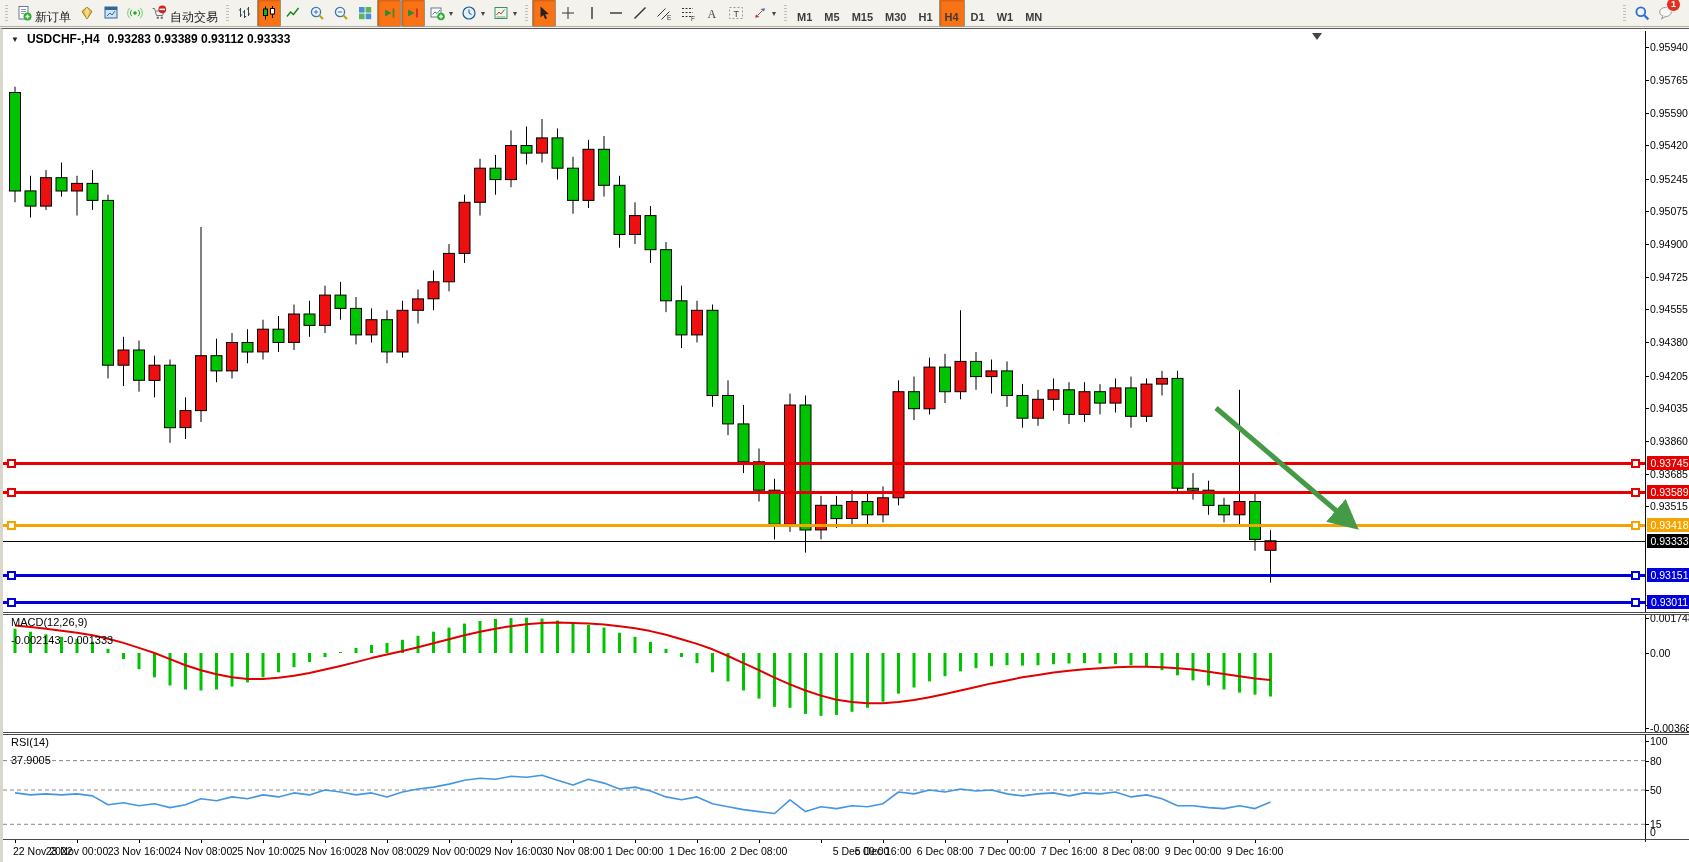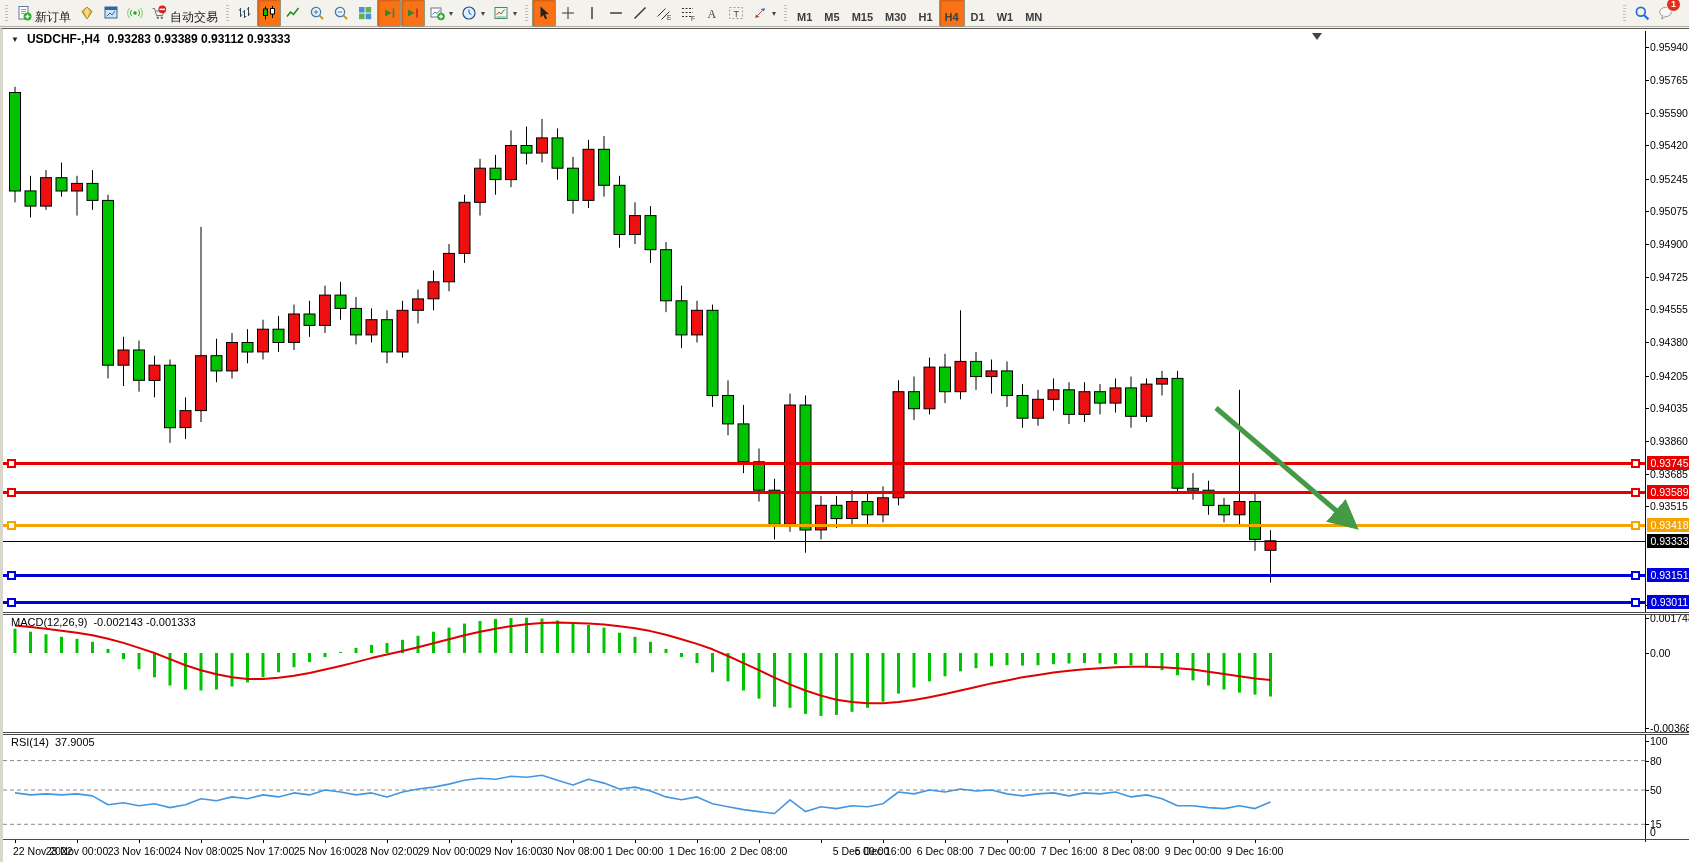--- a/index.html
+++ b/index.html
@@ -54,21 +54,21 @@
     font-size:10.5px;color:#000;white-space:nowrap;
   }
   .axis-dash{position:absolute;left:1642px;width:4px;height:1px;background:#000;z-index:5;}
   .price-flag{
     position:absolute;left:1644px;width:45px;height:14px;z-index:12;
     font-size:10.5px;color:#fff;text-align:center;line-height:14px;
   }
   .pane-sep{position:absolute;left:0;width:1689px;height:3px;background:#fff;
     border-top:1px solid #4a4a4a;border-bottom:1px solid #4a4a4a;box-sizing:border-box;z-index:20;}
   #axis-vline{position:absolute;left:1642px;top:2px;width:1px;height:811px;background:#111;z-index:6;}
-  .pane-label{position:absolute;left:8px;z-index:25;font-size:11px;color:#000;display:flex;gap:6px;}
+  .pane-label{position:absolute;left:8px;z-index:25;font-size:11px;color:#000;display:flex;gap:6px;flex-direction:column;}
   .time-label{position:absolute;top:816px;font-size:10.5px;color:#000;white-space:nowrap;z-index:5;}
   .time-tick{position:absolute;top:810px;width:1px;height:4px;background:#000;z-index:5;}
   #arrow-svg{position:absolute;left:0;top:0;z-index:15;pointer-events:none;}
 </style>
 </head>
 <body>
 
 <div id="toolbar">
     <div class="tb-group">
       <div class="tb-btn">
@@ -655,25 +655,25 @@
     <div class="axis-tick-label" style="top: 797px;">0</div>
     <div class="time-tick" style="left: 12px;"></div>
     <div class="time-label" style="left: 10px;">22 Nov 2022</div>
     <div class="time-tick" style="left: 74px;"></div>
     <div class="time-label" style="left: 74px; transform: translateX(-50%);">23 Nov 00:00</div>
     <div class="time-tick" style="left: 136px;"></div>
     <div class="time-label" style="left: 136px; transform: translateX(-50%); text-align: right;">23 Nov 16:00</div>
     <div class="time-tick" style="left: 198px;"></div>
     <div class="time-label" style="left: 198px; transform: translateX(-50%);">24 Nov 08:00</div>
     <div class="time-tick" style="left: 260px;"></div>
-    <div class="time-label" style="left: 260px; transform: translateX(-50%);">25 Nov 17:00</div>
+    <div class="time-label" style="left: 260px; transform: translateX(-50%);">25 Nov 10:00</div>
     <div class="time-tick" style="left: 322px;"></div>
     <div class="time-label" style="left: 322px; transform: translateX(-50%);">25 Nov 16:00</div>
     <div class="time-tick" style="left: 384px;"></div>
-    <div class="time-label" style="left: 384px; transform: translateX(-50%);">28 Nov 02:00</div>
+    <div class="time-label" style="left: 384px; transform: translateX(-50%);">28 Nov 08:00</div>
     <div class="time-tick" style="left: 446px;"></div>
     <div class="time-label" style="left: 446px; transform: translateX(-50%);">29 Nov 00:00</div>
     <div class="time-tick" style="left: 508px;"></div>
     <div class="time-label" style="left: 508px; transform: translateX(-50%);">29 Nov 16:00</div>
     <div class="time-tick" style="left: 570px;"></div>
     <div class="time-label" style="left: 570px; transform: translateX(-50%);">30 Nov 08:00</div>
     <div class="time-tick" style="left: 632px;"></div>
     <div class="time-label" style="left: 632px; transform: translateX(-50%);">1 Dec 00:00</div>
     <div class="time-tick" style="left: 694px;"></div>
     <div class="time-label" style="left: 694px; transform: translateX(-50%); text-align: center;">1 Dec 16:00</div>

